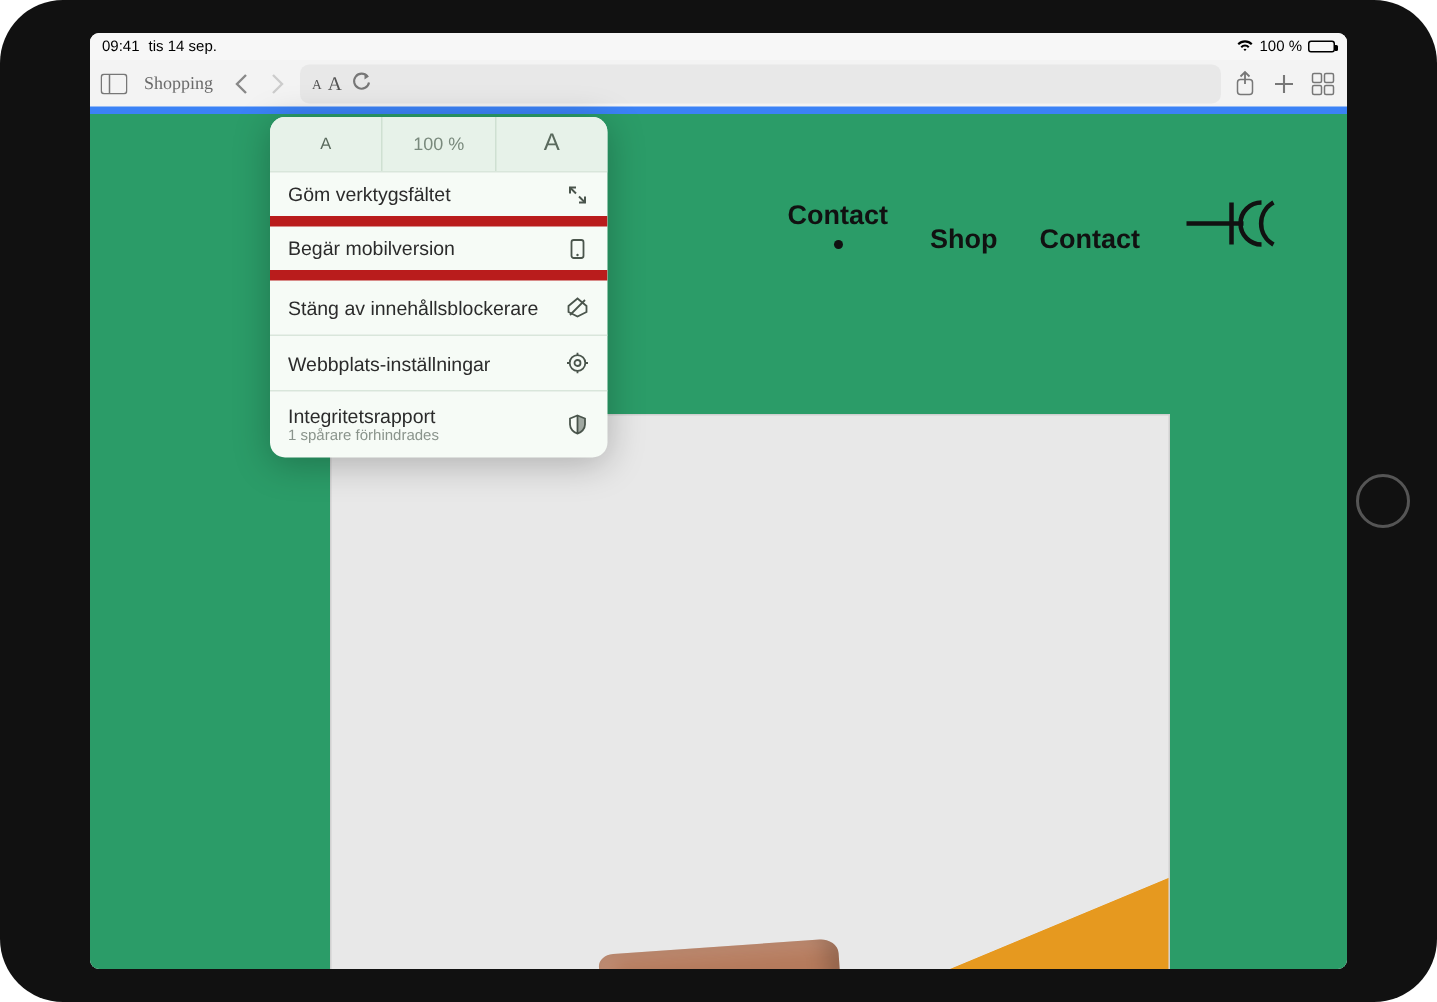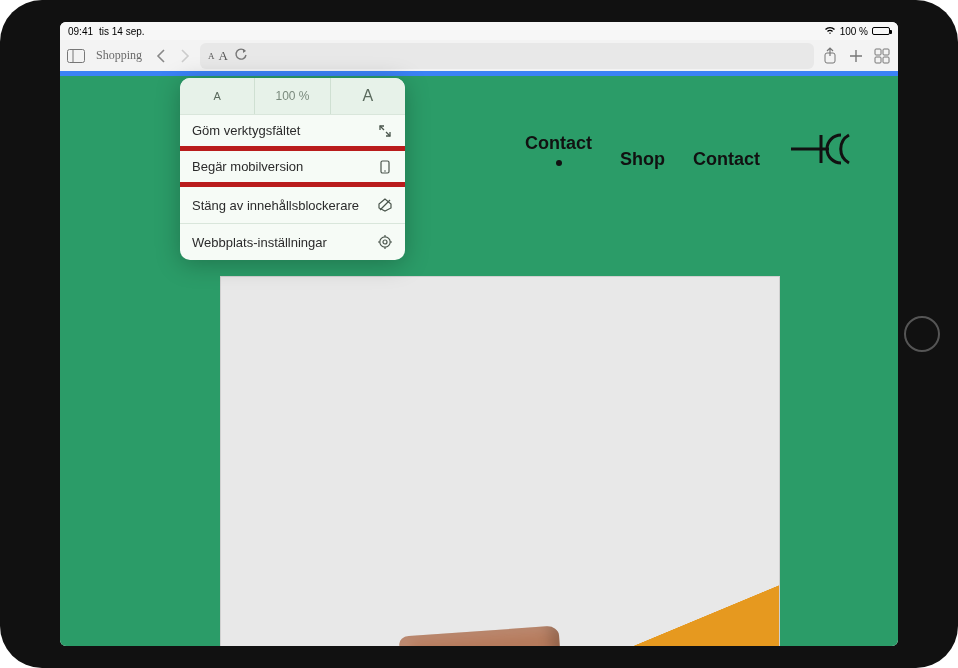--- a/index.html
+++ b/index.html
@@ -216,21 +216,21 @@
   .zoom-cell.mid { font-size: 12px; color:#7a8a7d; }
   .pop-section {
     border-top: 1px solid #d9e6db;
   }
   .pop-item {
     display:flex;
     align-items:center;
     justify-content:space-between;
     height: 36px;
     padding: 0 12px;
-    border-bottom: 5px solid #b91c1c;
+    border-bottom: 7px solid #b91c1c;
     cursor: pointer;
   }
   .pop-item.highlight {
     background: #eaf4eb;
   }
   .pop-item:last-child { border-bottom:none; }
   .pop-item .sub {
     font-size: 10px;
     color: #8a948c;
     line-height: 1.1;
@@ -394,16 +394,31 @@
           <span class="pop-icon">
             <svg width="14" height="14" viewBox="0 0 14 14">
                 <circle cx="7" cy="7" r="5.2" fill="none" stroke="#4a554c" stroke-width="1.2"></circle>
                 <circle cx="7" cy="7" r="2" fill="none" stroke="#4a554c" stroke-width="1.2"></circle>
                 <path d="M7 1.8 L7 0 M7 14 L7 12.2 M1.8 7 L0 7 M14 7 L12.2 7" stroke="#4a554c" stroke-width="1.2"></path>
               </svg>
           </span>
         </div>
       </div>
 
+      <div class="pop-section">
+        <div class="pop-item two-line">
+          <div class="txt-col">
+            <span>Integritetsrapport</span>
+            <span class="sub">1 spårare förhindrades</span>
+          </div>
+          <span class="pop-icon">
+            <svg width="14" height="14" viewBox="0 0 14 14">
+                <path d="M7 1 L12 3 V7 C12 10 9.5 12.5 7 13 C4.5 12.5 2 10 2 7 V3 Z" fill="none" stroke="#4a554c" stroke-width="1.2"></path>
+                <path d="M7 1 V13" stroke="#4a554c" stroke-width="1.2"></path>
+                <path d="M7 1 L12 3 V7 C12 10 9.5 12.5 7 13 Z" fill="#4a554c" opacity="0.5"></path>
+              </svg>
+          </span>
+        </div>
+      </div>
     </div>
 
   </div>
 </div>
 
 </body></html>

